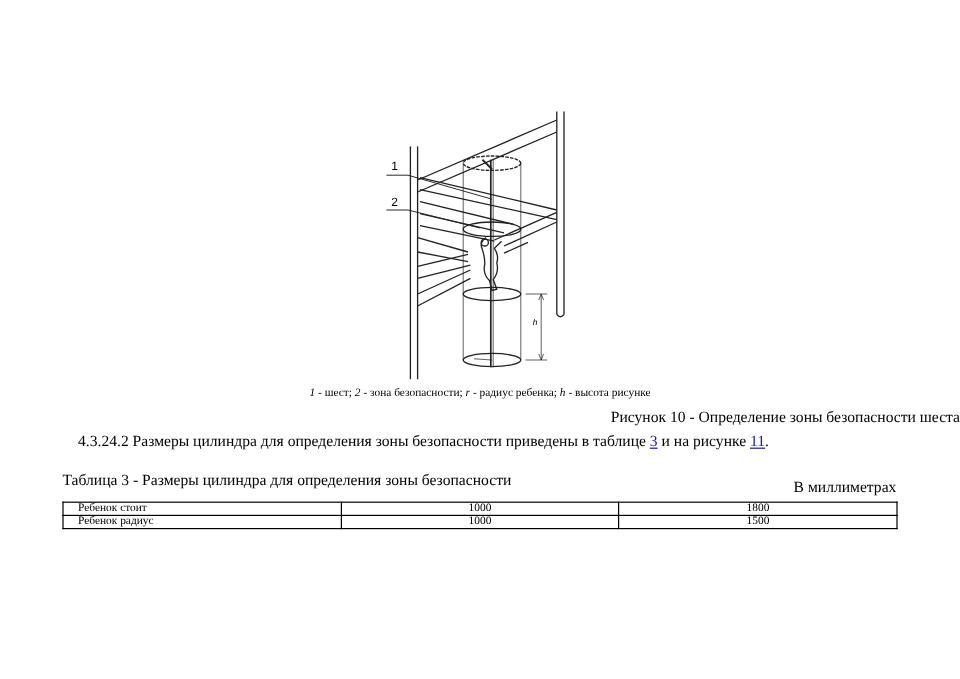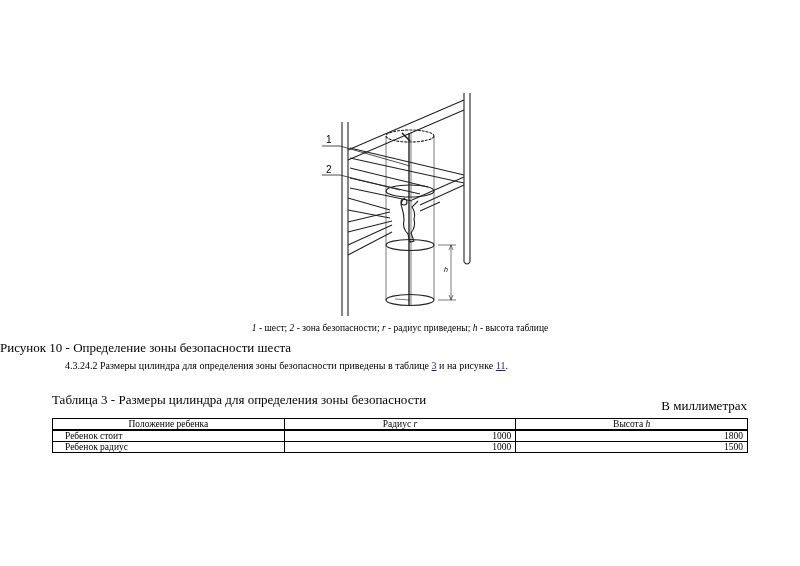--- a/index.html
+++ b/index.html
@@ -3,31 +3,31 @@
   <meta charset="utf-8">
   <style>
     html, body { margin: 0; padding: 0; background: #ffffff; }
     body { width: 800px; height: 566px; position: relative; overflow: hidden;
            font-family: "Liberation Serif", "DejaVu Serif", serif; color: #000; }
     .figure { position: absolute; left: 320px; left: 0; top: 0; width: 800px; height: 330px; }
     .figure svg { position: absolute; left: 0; top: 0; }
     .legend { position: absolute; left: 0; width: 800px; top: 323px; text-align: center;
               font-size: 9.5px; }
     .legend i { font-style: italic; }
-    .caption { position: absolute; left: 0; width: 800px; top: 340px; text-align: left;
+    .caption { position: absolute; left: 0; width: 800px; top: 340px; text-align: right;
                font-size: 13px; }
-    .para { position: absolute; left: 65px; top: 360px; font-size: 10px; white-space: nowrap; text-align: center; }
+    .para { position: absolute; left: 65px; top: 360px; font-size: 13px; white-space: nowrap; text-align: center; }
     .para a { color: #1a1aa6; text-decoration: underline; }
     .tbl-title { position: absolute; left: 52px; top: 392px; font-size: 13px; white-space: nowrap; }
     .units { position: absolute; right: 53px; top: 398px; font-size: 13px; white-space: nowrap; text-align: right; }
     table.data { position: absolute; left: 52px; top: 418px; width: 696px; border-collapse: collapse;
                  font-size: 9.5px; }
     table.data th, table.data td { border: 1px solid #000; height: 10px; line-height: 10px; padding: 0 4px; font-weight: normal; }
     table.data th { text-align: center; }
-    table.data td.c { text-align: right; }
+    table.data td.c { text-align: center; }
     table.data td.l { text-align: left; padding-left: 12px; }
     table.data tr.head th { border-bottom: 2px solid #000; }
     table.data col.c1 { width: 232px; }
     table.data col.c2 { width: 232px; }
     table.data col.c3 { width: 232px; }
     .lbl { position: absolute; font-family: "Liberation Sans", sans-serif; font-size: 10px; }
   </style>
 </head>
 <body>
 
@@ -87,44 +87,39 @@
     <line x1="340" y1="146" x2="410" y2="166" stroke-width="0.8"></line>
     <line x1="322" y1="175" x2="340" y2="175" stroke-width="0.8"></line>
     <line x1="340" y1="175" x2="400" y2="190" stroke-width="0.8"></line>
   </svg>
   <span class="lbl" style="left:326px;top:134px;">1</span>
   <span class="lbl" style="left:326px;top:164px;">2</span>
   <span class="lbl" style="left:444px;top:266px;font-size:7px;font-style:italic;">h</span>
 </div>
 
 <div class="legend">
-  <i>1</i><span> - шест; </span><i>2</i><span> - зона безопасности; </span><i>r</i><span> - радиус приведены; </span><i>h</i><span> - высота таблице</span>
+  <i>1</i><span> - шест; </span><i>2</i><span> - зона безопасности; </span><i>r</i><span> - радиус ребенка; </span><i>h</i><span> - высота рисунке</span>
 </div>
 
 <div class="caption">Рисунок 10 - Определение зоны безопасности шеста</div>
 
 <div class="para">
   <span>4.3.24.2 Размеры цилиндра для определения зоны безопасности приведены в таблице </span><a href="#">3</a><span> и на рисунке </span><a href="#">11</a><span>.</span>
 </div>
 
 <div class="tbl-title">Таблица 3 - Размеры цилиндра для определения зоны безопасности</div>
 <div class="units">В миллиметрах</div>
 
 <table class="data">
   <colgroup>
       <col class="c1">
       <col class="c2">
       <col class="c3">
     </colgroup>
   <tbody>
-      <tr class="head">
-    <th><span>Положение ребенка</span></th>
-    <th><span>Радиус </span><i>r</i></th>
-    <th><span>Высота </span><i>h</i></th>
-  </tr>
   <tr>
     <td class="l">Ребенок стоит</td>
     <td class="c">1000</td>
     <td class="c">1800</td>
   </tr>
   <tr>
     <td class="l">Ребенок радиус</td>
     <td class="c">1000</td>
     <td class="c">1500</td>
   </tr>

